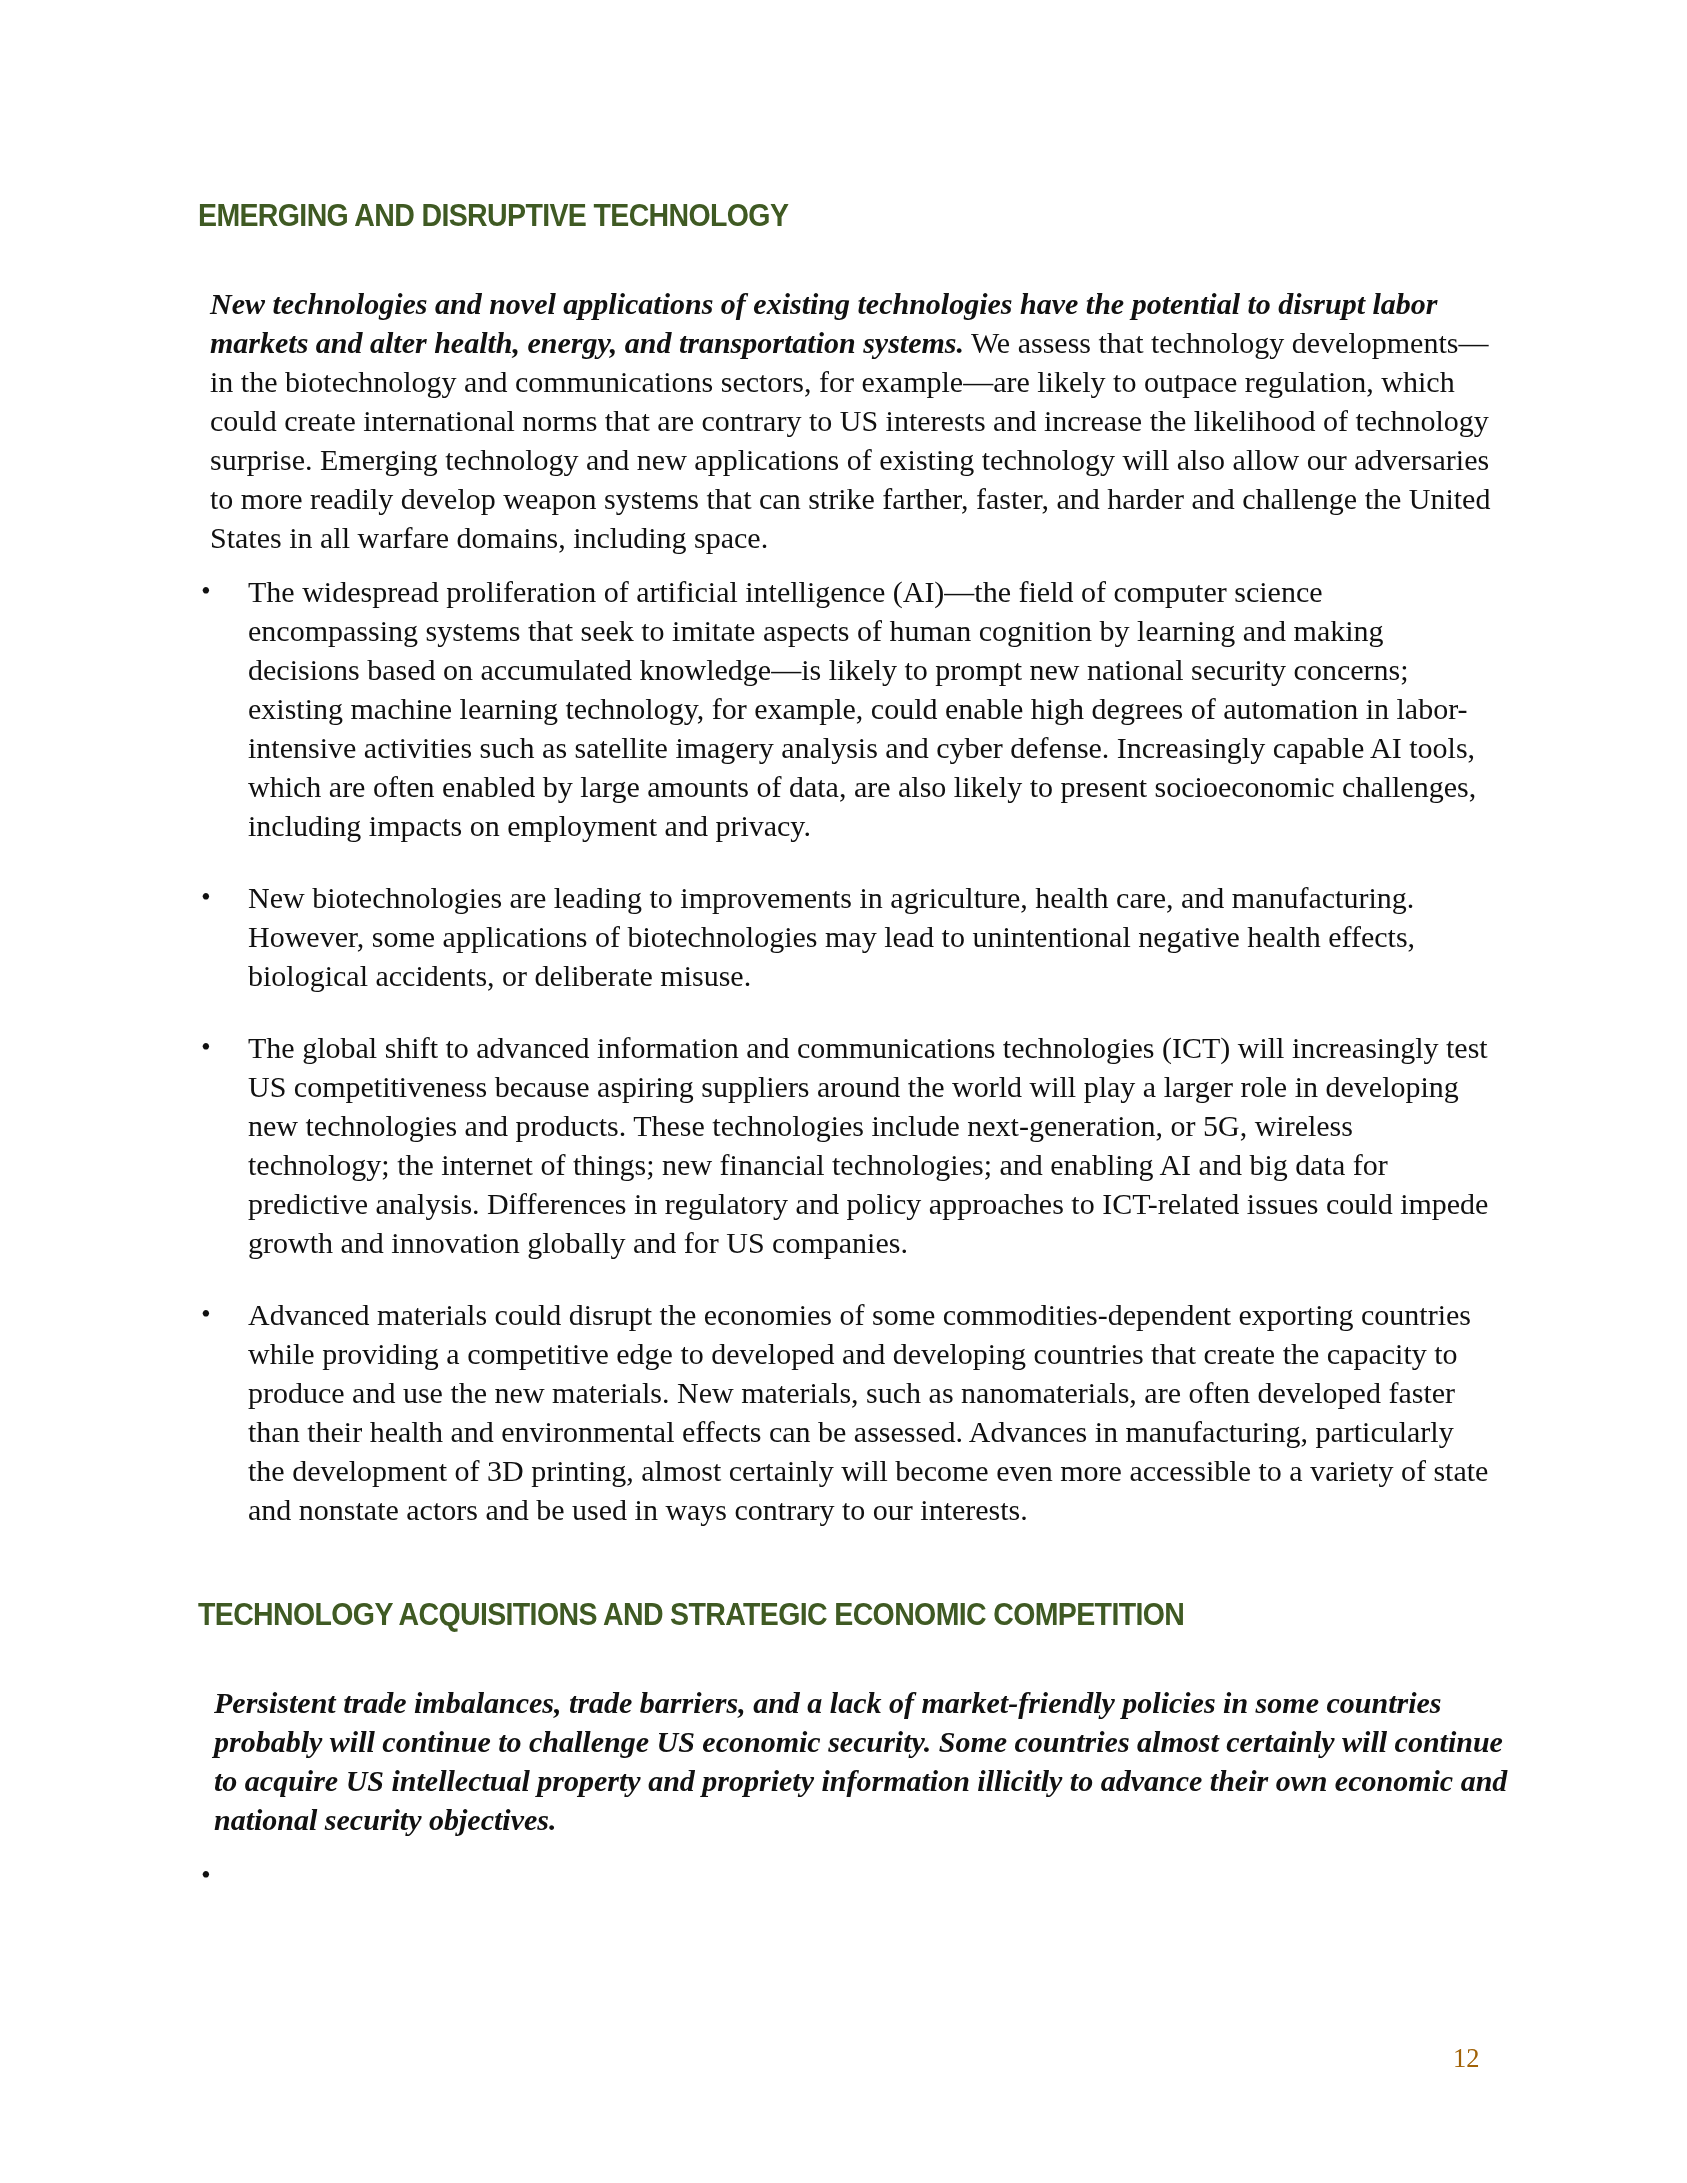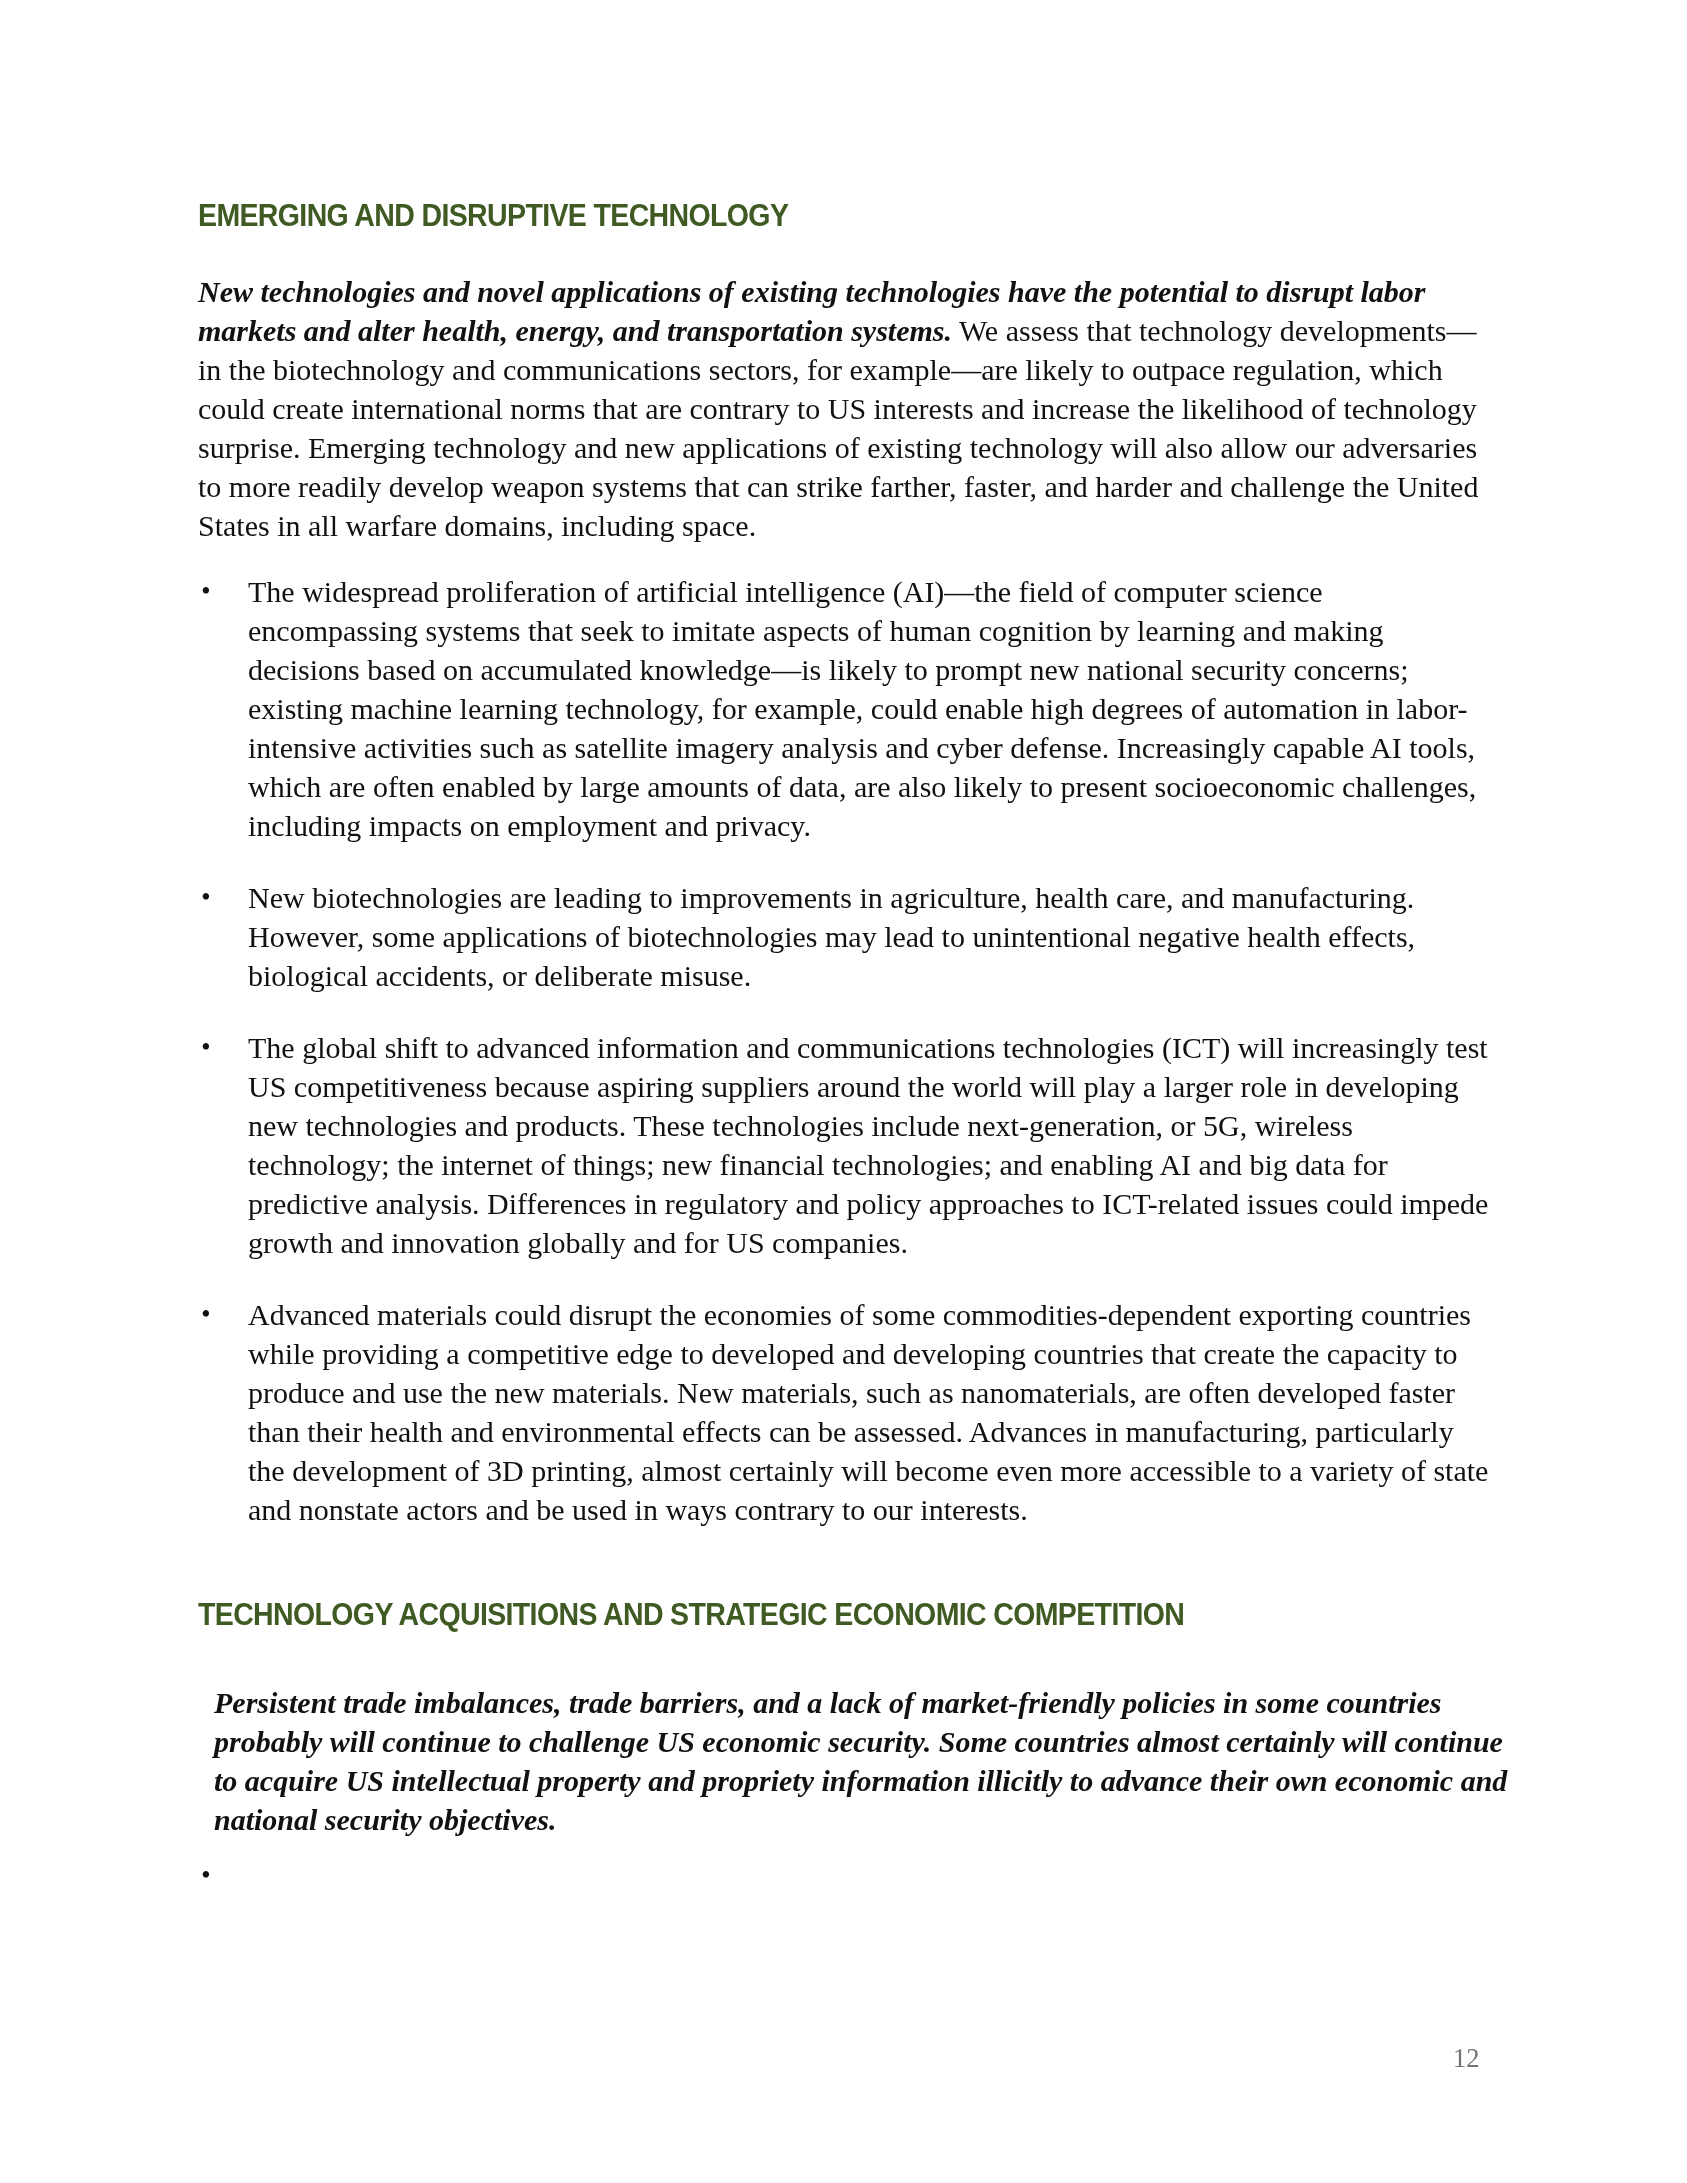--- a/index.html
+++ b/index.html
@@ -16,35 +16,35 @@
       font-weight: bold;
       color: #3f5a23;
       font-size: 31px;
       letter-spacing: -0.7px;
       margin: 0;
       transform: scaleX(0.92);
       transform-origin: left center;
       white-space: nowrap;
     }
     #h1 { position: absolute; top: 196px; }
-    #p1 { position: absolute; top: 272px; width: 1297px; margin: 0; }
+    #p1 { position: absolute; top: 272px; width: 1297px; margin: 12px; }
     .lead { font-weight: bold; font-style: italic; }
     ul.bullets { list-style: none; margin: 0; padding: 0; position: absolute; width: 1297px; }
     ul.bullets li { position: relative; padding-left: 50px; margin: 0 0 33px 0; }
     ul.bullets li .dot {
       position: absolute; left: 3.3px; top: 0; font-size: 26.5px;
     }
     #list1 { top: 572px; }
     #h2 { position: absolute; top: 1595px; }
     #p2 { position: absolute; top: 1667px; width: 1297px; margin: 16px; }
     #list2 { top: 1856px; }
     .pagenum {
       position: absolute; left: 1453px; top: 2043px;
       font-family: "Liberation Serif", "DejaVu Serif", serif;
-      font-size: 26.5px; color: #737373;
+      font-size: 26.5px; color: #a16207;
     }
   </style>
 </head>
 <body>
 
 <div class="page">
   <h2 id="h1" class="heading" style="color: rgb(63, 90, 35);">EMERGING AND DISRUPTIVE TECHNOLOGY</h2>
   <p id="p1"><span class="lead">New technologies and novel applications of existing technologies have the potential to disrupt labor markets and alter health, energy, and transportation systems.</span><span>  We assess that technology developments—in the biotechnology and communications sectors, for example—are likely to outpace regulation, which could create international norms that are contrary to US interests and increase the likelihood of technology surprise.  Emerging technology and new applications of existing technology will also allow our adversaries to more readily develop weapon systems that can strike farther, faster, and harder and challenge the United States in all warfare domains, including space.</span></p>
 
   <ul id="list1" class="bullets">

